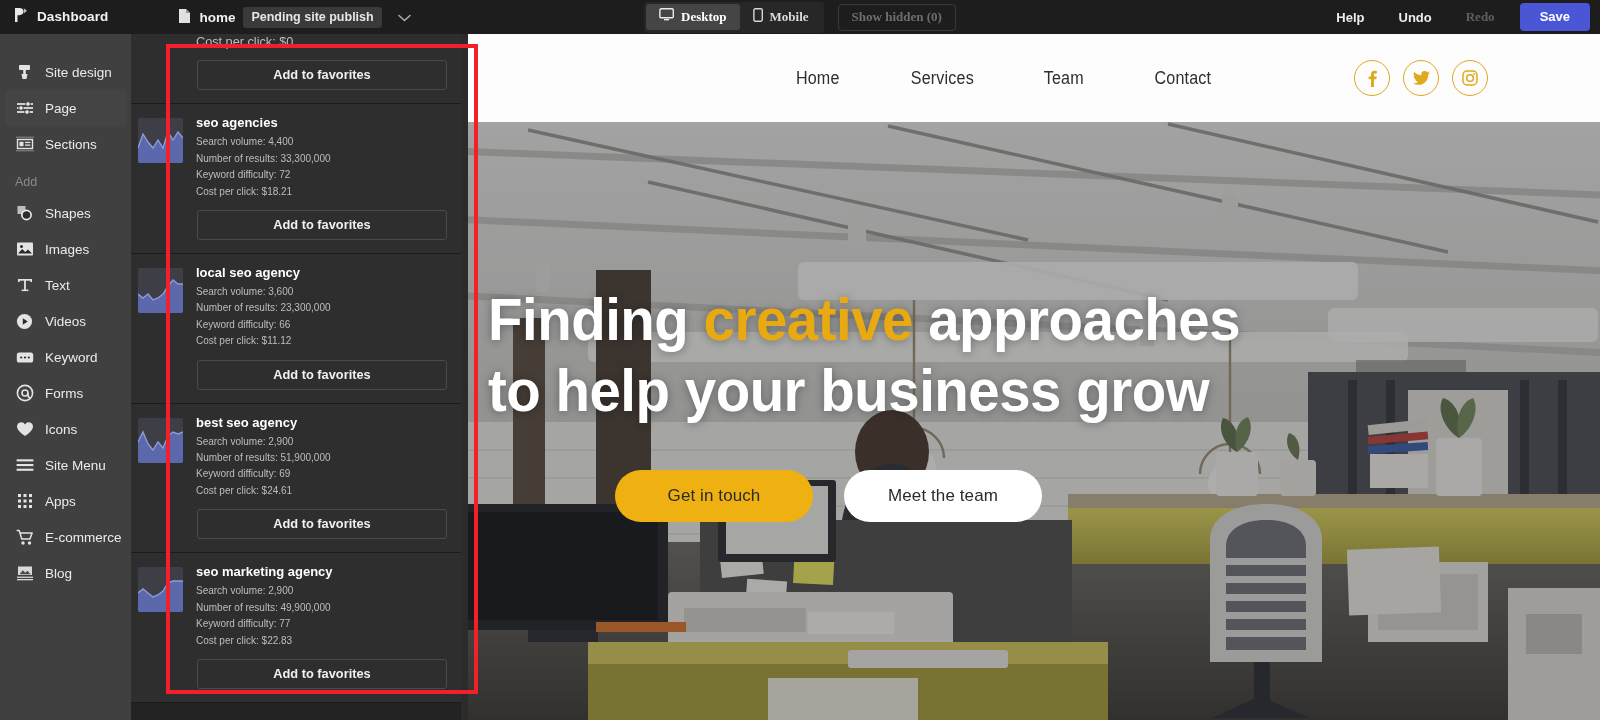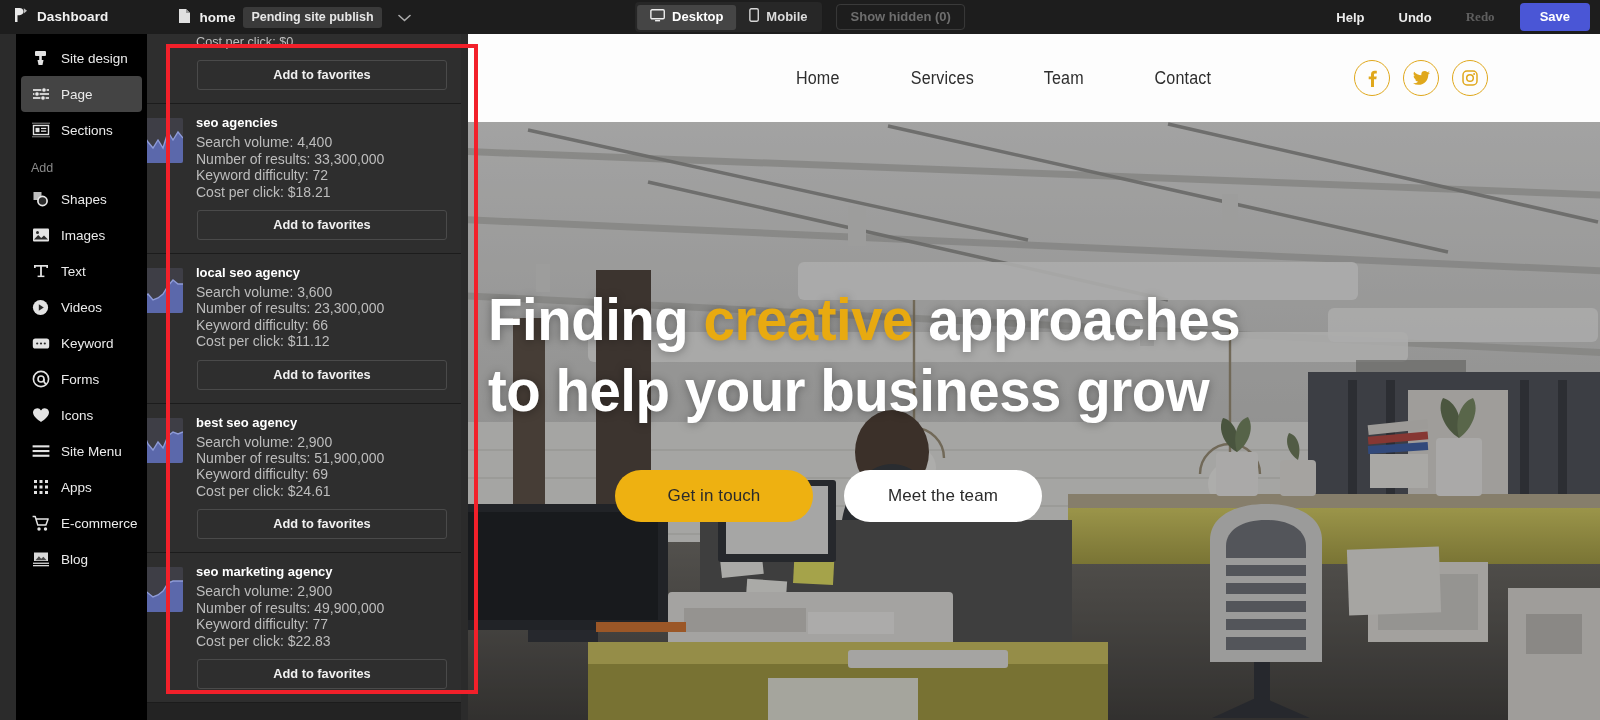--- a/index.html
+++ b/index.html
@@ -25,21 +25,21 @@
   .tb-file{ display:flex; align-items:center; gap:8px; }
   .tb-file-name{ color:#f0f0f0; font-weight:bold; font-size:13.5px; }
   .tb-pending{
     background:#3a3a3a; color:#e6e6e6; font-weight:bold;
     padding:3px 8px 4px; border-radius:3px; font-size:12.5px; cursor:pointer;
   }
   .tb-caret{ margin-left:8px; cursor:pointer; opacity:.8; }
 
   .tb-center{
     position:absolute; left:50%; top:0; height:34px; transform:translateX(-50%);
-    display:flex; align-items:center; gap:0;
+    display:flex; align-items:center; gap:0;font-family:Liberation Serif, serif;
   }
   .seg{
     display:flex; align-items:center; background:#272727; border-radius:4px; padding:2px;
   }
   .seg-btn{
     display:flex; align-items:center; gap:7px; padding:4px 13px 5px;
     border-radius:3px; font-size:13px; font-weight:bold; color:#dcdcdc; cursor:pointer;
   }
   .seg-btn.active{ background:#454545; color:#fff; }
   .showhidden{
@@ -53,22 +53,22 @@
   }
   .tb-act{ font-size:13px; font-weight:bold; color:#ececec; padding:0 17px; cursor:pointer; }
   .tb-act.disabled{ color:#5f5f5f; cursor:default;font-family:Liberation Serif, serif; }
   .save-btn{
     background:#4a56d6; color:#fff; font-weight:bold; font-size:13px;
     padding:6px 20px 7px; border-radius:4px; margin-left:8px; cursor:pointer;
   }
 
   
   .sidebar{
-    position:absolute; left:16px; top:34px; width:131px; height:686px;
-    background:#000000; padding-top:6px; z-index:30;
+    position:absolute; left:0; top:34px; width:131px; height:686px;
+    background:#404040; padding-top:20px; z-index:30;
   }
   .side-item{
     display:flex; align-items:center; gap:11px; height:36px;
     margin:0 5px; padding-left:10px; border-radius:4px; cursor:pointer;
     font-size:13.5px; color:#ebebeb; font-weight:500;
   }
   .side-item.active{ background:#444; }
   .side-group{
     font-size:12.5px; color:#8a8a8a; padding:13px 0 6px 15px; font-weight:500;
   }
@@ -85,21 +85,21 @@
     padding:11px 14px 13px 14px;
   }
   .kwcard-body{ display:flex; gap:13px; }
   .spark{
     width:45px; height:45px; flex:none; border-radius:2px; overflow:hidden;
     background:#3a3a42; margin-top:3px;
   }
   .spark svg{ display:block; width:45px; height:45px; }
   .kwinfo{ flex:1; min-width:0; }
   .kwtitle{ font-size:13px; font-weight:bold; color:#fff; margin-bottom:4px; }
-  .kwline{ font-size:14px; color:#bdbdbd; line-height:16.4px; }
+  .kwline{ font-size:10px; color:#bdbdbd; line-height:16.4px; }
   .favbtn{
     margin-top:10px; margin-left:59px; display:block;
     border:1px solid #4a4a4a; border-radius:3px; background:transparent;
     color:#f0f0f0; font-weight:bold; font-size:12.8px;
     padding:6px 0 7px; text-align:center; cursor:pointer;
     font-family:"Liberation Sans", sans-serif; width:calc(100% - 59px);
   }
   .kwpartial-top{ padding-top:0; }
   .kwpartial-top .kwline-cut{
     font-size:12.7px; color:#bdbdbd; line-height:16.4px; margin-bottom:0;

